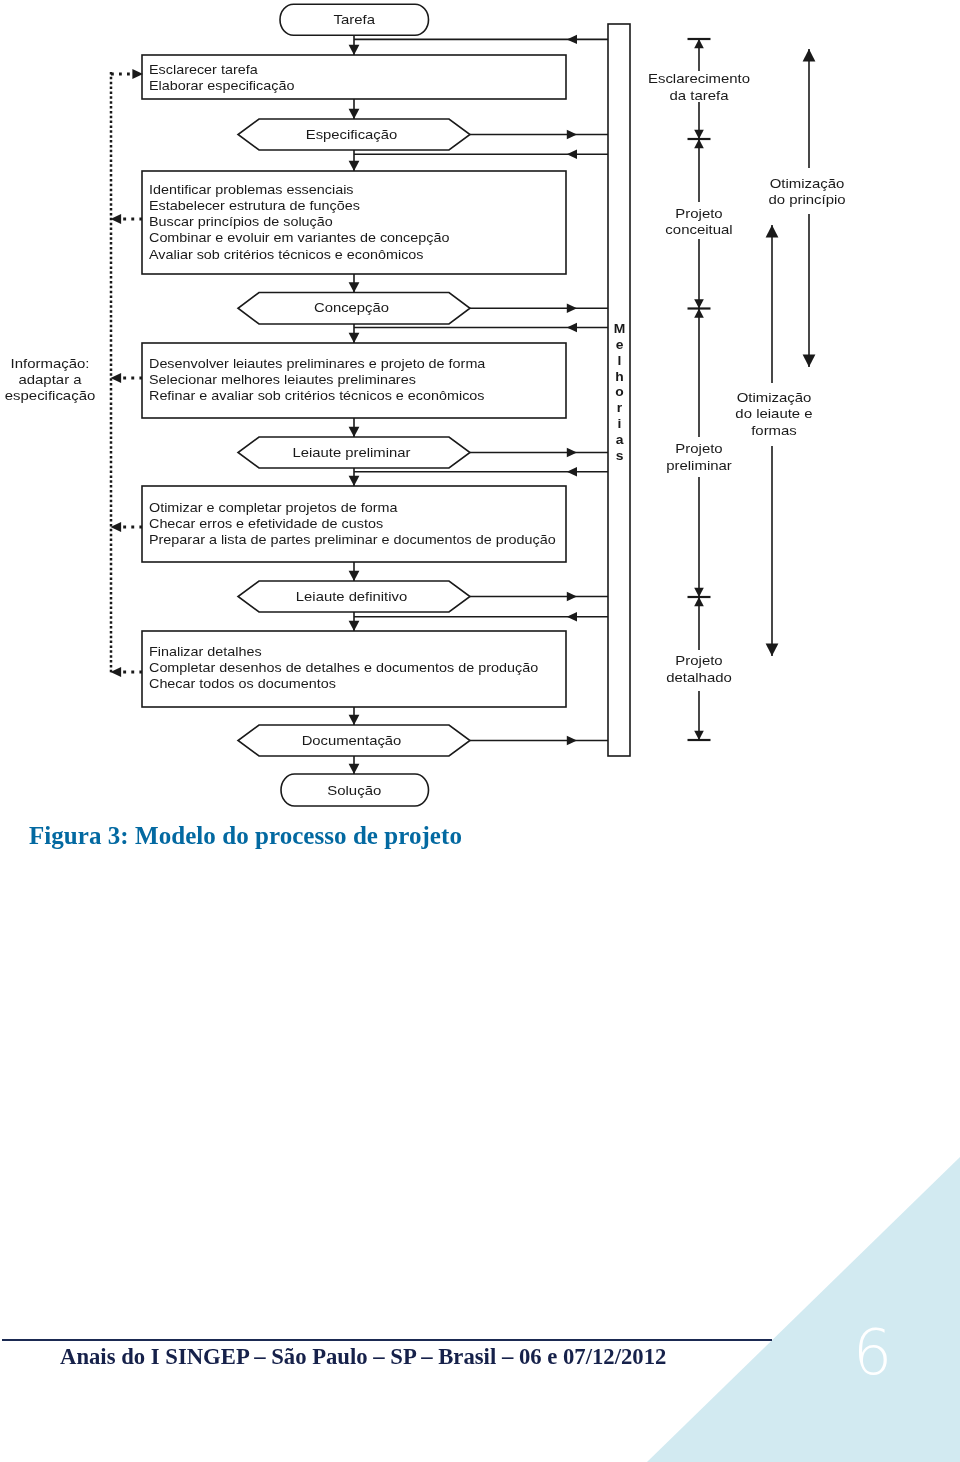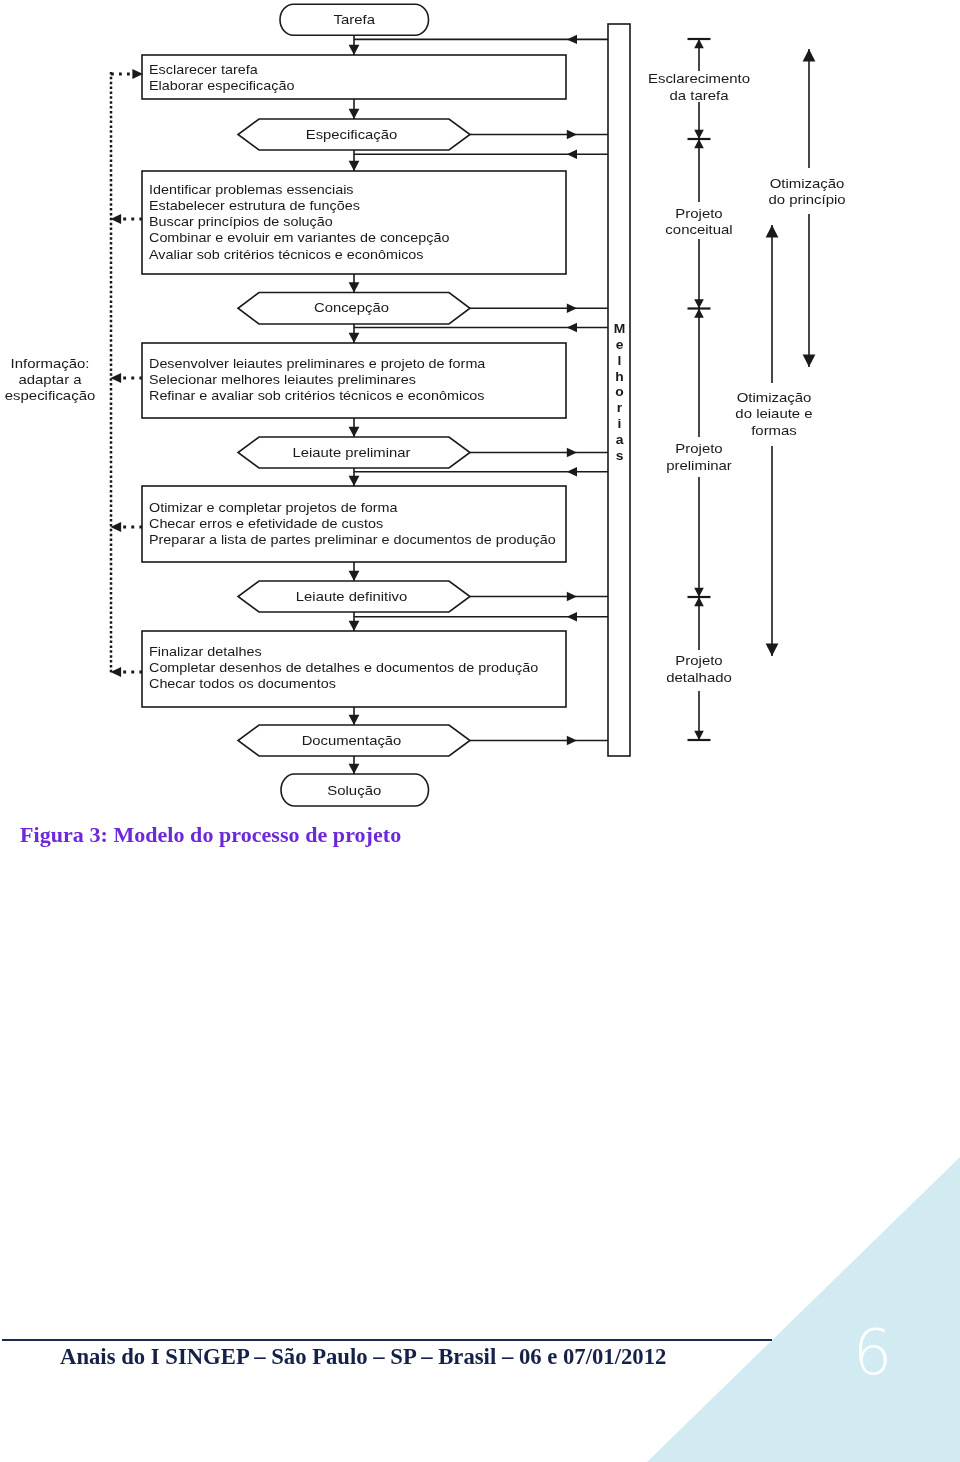--- a/index.html
+++ b/index.html
@@ -1,22 +1,22 @@
 <!DOCTYPE html>
 <html><head>
 <meta charset="utf-8">
 <title>Figura 3</title>
 <style>
   html,body{margin:0;padding:0;background:#ffffff;}
   body{width:960px;height:1462px;position:relative;overflow:hidden;
        font-family:"Liberation Sans",sans-serif;}
   #page{position:absolute;left:0;top:0;width:892px;height:1462px;background:#fff;}
   #figure{position:absolute;left:0;top:0;width:960px;height:820px;}
-  .fig-caption{position:absolute;left:20px;top:822px;
-    font-family:"Liberation Serif",serif;font-weight:bold;font-size:22px;color:#6d28d9;
+  .fig-caption{position:absolute;left:29px;top:822px;
+    font-family:"Liberation Serif",serif;font-weight:bold;font-size:25px;color:#0369a1;
     letter-spacing:0.05px;white-space:nowrap;}
   #footer-rule{position:absolute;left:2px;top:1339px;width:770px;height:0;
     border-top:2px solid #1b2a52;}
   #footer-text{position:absolute;left:60px;top:1344px;
     font-family:"Liberation Serif",serif;font-weight:bold;font-size:22.7px;
     color:#16214a;white-space:nowrap;}
   #corner-triangle{position:absolute;left:0;top:0;width:960px;height:1462px;pointer-events:none;}
   #page-number{position:absolute;left:853px;top:1323px;
     font-family:"DejaVu Sans",sans-serif;font-weight:200;font-size:61.5px;
     color:#ffffff;line-height:1;}
@@ -172,16 +172,16 @@
       <polygon points="765.6,237.48 778.4,237.48 772,225" fill="#1a1a1a"></polygon>
       <polygon points="765.6,643.52 778.4,643.52 772,656" fill="#1a1a1a"></polygon>
       <text x="0" y="0" font-size="13" font-family="&quot;Liberation Sans&quot;,sans-serif" text-anchor="middle" fill="#1a1a1a" font-weight="normal" transform="translate(774,402) scale(1.15,1)">Otimização</text>
       <text x="0" y="0" font-size="13" font-family="&quot;Liberation Sans&quot;,sans-serif" text-anchor="middle" fill="#1a1a1a" font-weight="normal" transform="translate(774,418.4) scale(1.15,1)">do leiaute e</text>
       <text x="0" y="0" font-size="13" font-family="&quot;Liberation Sans&quot;,sans-serif" text-anchor="middle" fill="#1a1a1a" font-weight="normal" transform="translate(774,434.8) scale(1.15,1)">formas</text>
     </svg>
 
   <div class="fig-caption">Figura 3: Modelo do processo de projeto</div>
 
   <div id="footer-rule"></div>
-  <div id="footer-text">Anais do I SINGEP – São Paulo – SP – Brasil – 06 e 07/01/2012</div>
+  <div id="footer-text">Anais do I SINGEP – São Paulo – SP – Brasil – 06 e 07/12/2012</div>
   <div id="page-number">6</div>
 
 </div>
 
 </body></html>

